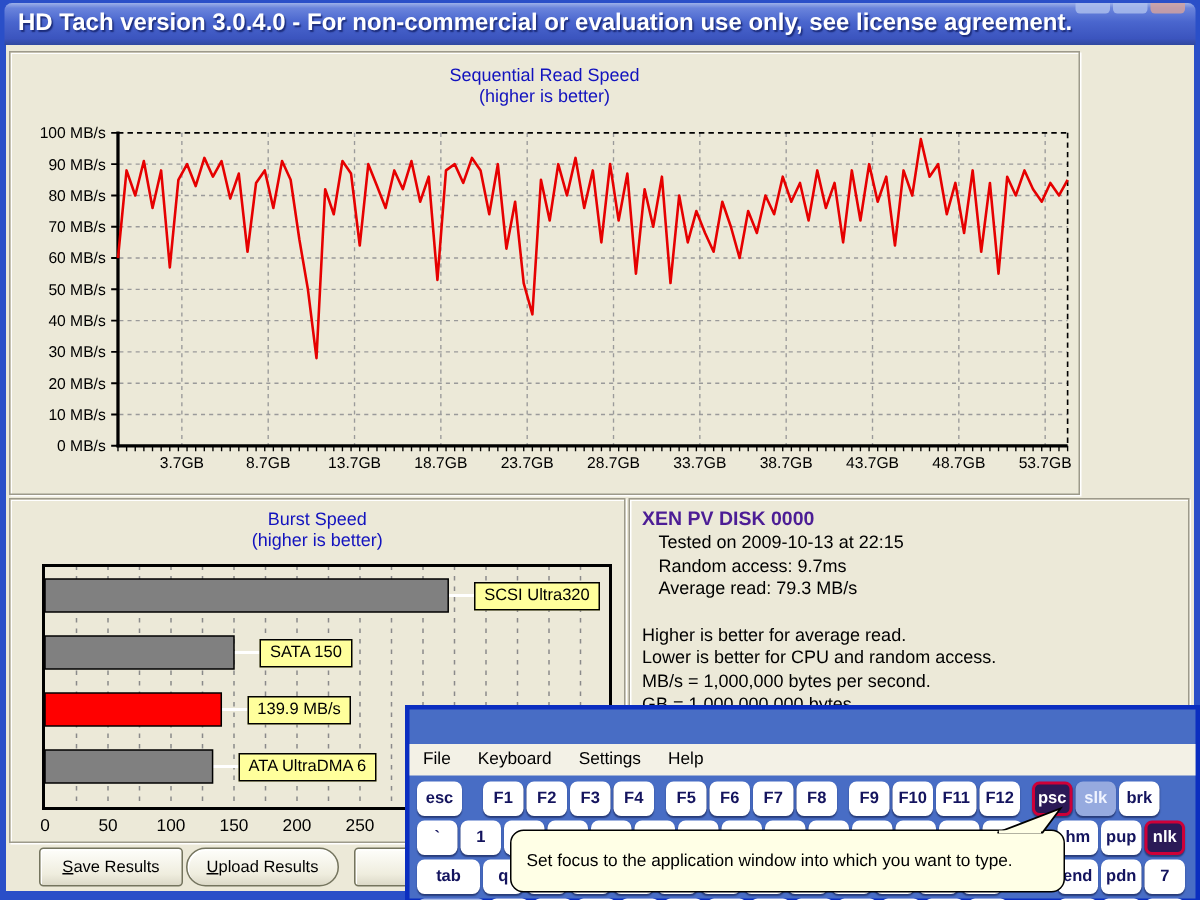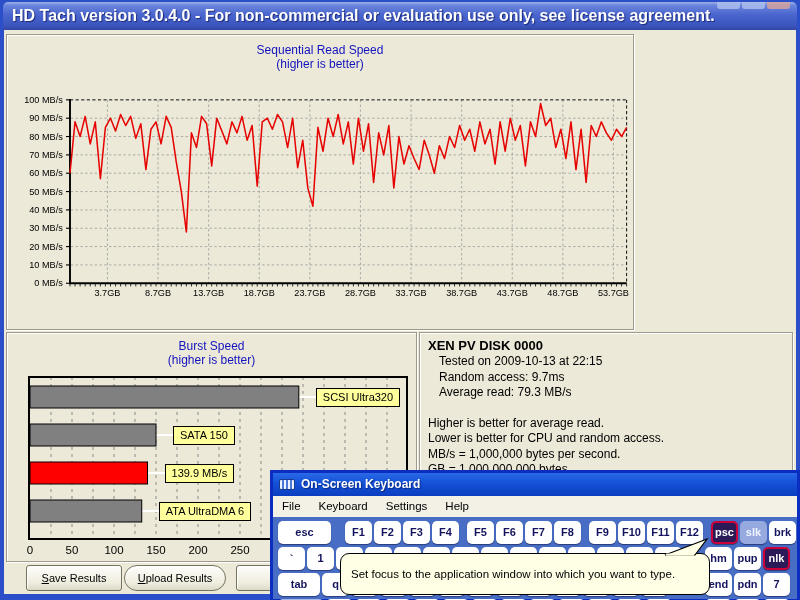--- a/index.html
+++ b/index.html
@@ -24,30 +24,30 @@
   .win-controls { position:absolute; top:2px; right:10px; display:flex; gap:2px; }
   .win-btn { width:23px; height:7px; border-radius:0 0 3px 3px; background:#AFC0EE; opacity:.8; }
   .win-btn.close { background:#D8A49C; }
 
   .panel {
     position:absolute; background:#ECE9D8;
     border:1px solid #9D9A8B;
     box-shadow: inset 1px 1px 0 #FFFFFF, 1px 1px 0 #FFFFFF;
   }
   .chart-title { position:absolute; left:0; right:0; text-align:center; color:#1212BE; font-size:12px; line-height:14px; }
-  .read-panel  { left:6px;  top:34px;  width:628px; height:296px; }
+  .read-panel  { left:6px;  top:34px;  width:714px; height:296px; }
   .burst-panel { left:6px;  top:332px; width:411px; height:230px; }
   .info-panel  { left:419px; top:332px; width:374px; height:230px; padding:5px 8px; }
   .chart-svg { position:absolute; inset:0; width:100%; height:100%; }
 
   .bar-label {
     position:absolute; background:#FFFF9C; border:1px solid #000;
     font-size:11px; line-height:13px; padding:2px 6px; color:#000; white-space:nowrap;
   }
-  .info-title { color:#000000; font-weight:bold; font-size:13px; line-height:16px; }
+  .info-title { color:#4c1d95; font-weight:bold; font-size:13px; line-height:16px; }
   .info-line  { color:#000; font-size:12px; line-height:15.5px; }
   .info-line.indent { padding-left:11px; }
   .info-gap { height:15px; }
 
   .xp-btn {
     position:absolute; height:26px;
     background:linear-gradient(180deg,#FEFEFB,#EFEDDE 70%,#DCD9C8);
     border:1px solid #74745E; border-radius:3px;
     font-size:11px; color:#000; text-align:center; line-height:24px;
     box-shadow: inset 1px 1px 0 #fff;
@@ -355,33 +355,29 @@
           <div class="info-line">GB = 1,000,000,000 bytes.</div>
         </div>
     </div>
 
     <button class="xp-btn accel" style="left:26px; top:565px; width:96px;"><u>S</u>ave Results</button>
     <button class="xp-btn accel" style="left:124px; top:565px; width:102px;border-radius:13px;"><u>U</u>pload Results</button>
     <button class="xp-btn accel" style="left:236px; top:565px; width:110px;"><u>C</u>ompa</button>
   </div>
 
   <div class="osk">
-    <div class="osk-titlebar">
-      <span class="osk-kbd-icon"></span>
-      <span>On-Screen Keyboard</span>
-    </div>
     <div class="osk-menubar" id="osk-menubar">
         <div class="osk-menu-item">File</div>
         <div class="osk-menu-item">Keyboard</div>
         <div class="osk-menu-item">Settings</div>
         <div class="osk-menu-item">Help</div>
       </div>
     <div class="osk-keys" id="osk-keys">
         <div class="osk-row">
-          <div class="key" style="width: 53px;">esc</div>
+          <div class="key" style="width: 30px;">esc</div>
           <div class="key" style="margin-left: 12px;">F1</div>
           <div class="key">F2</div>
           <div class="key">F3</div>
           <div class="key">F4</div>
           <div class="key" style="margin-left: 6px;">F5</div>
           <div class="key">F6</div>
           <div class="key">F7</div>
           <div class="key">F8</div>
           <div class="key" style="margin-left: 6px;">F9</div>
           <div class="key">F10</div>

